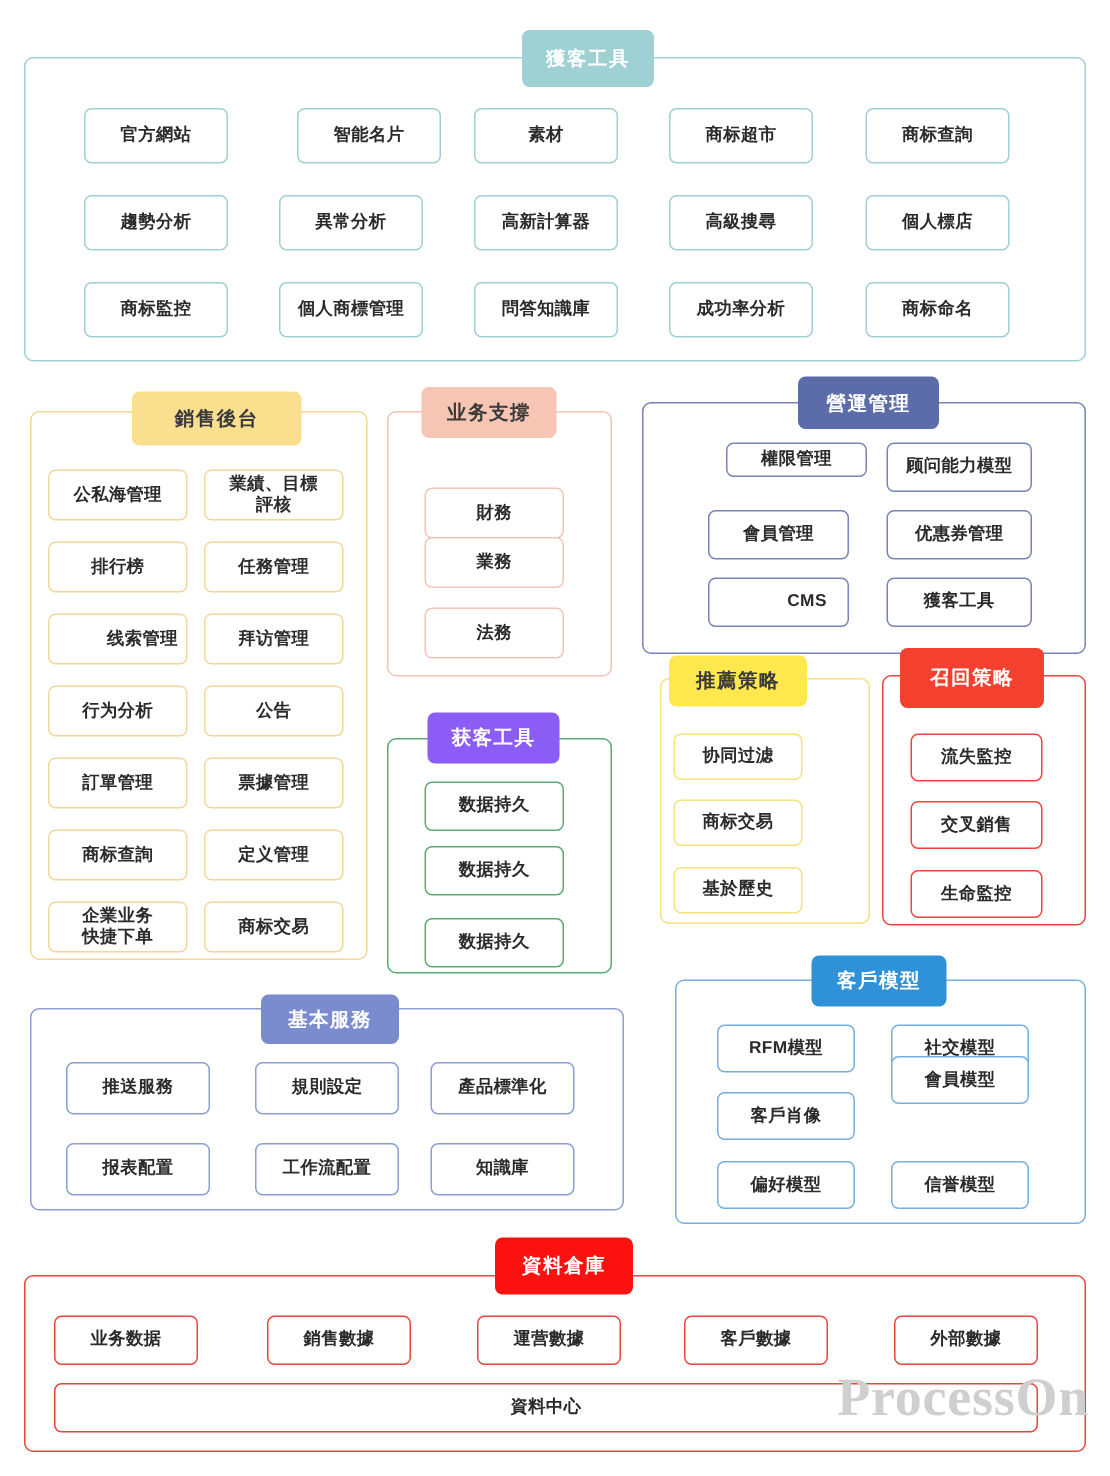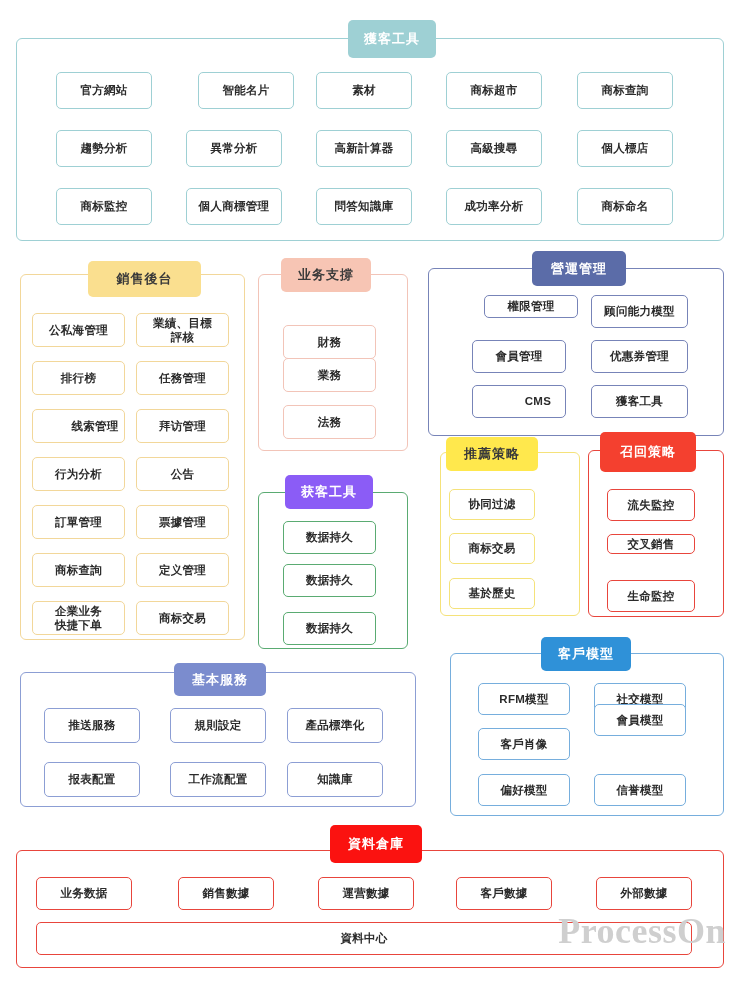--- a/index.html
+++ b/index.html
@@ -162,21 +162,21 @@
 <div class="section-title" style="left:446px; top:437px; width:92px; height:34px; background:#ffe84d; color:#3a3a3a;">推薦策略</div>
 
 <div class="node t-yellow" style="left:449px; top:489px; width:86px; height:31px;">协同过滤</div>
 <div class="node t-yellow" style="left:449px; top:533px; width:86px; height:31px;">商标交易</div>
 <div class="node t-yellow" style="left:449px; top:578px; width:86px; height:31px;">基於歷史</div>
 
 <div class="section" style="left:588px; top:450px; width:136px; height:167px; border-color:#e8453c;"></div>
 <div class="section-title" style="left:600px; top:432px; width:96px; height:40px; background:#f4402f; color:#ffffff;">召回策略</div>
 
 <div class="node t-red" style="left:607px; top:489px; width:88px; height:32px;">流失監控</div>
-<div class="node t-red" style="left:607px; top:534px; width:88px; height:20px;">交叉銷售</div>
+<div class="node t-red" style="left:607px; top:534px; width:88px; height:32px;">交叉銷售</div>
 <div class="node t-red" style="left:607px; top:580px; width:88px; height:32px;">生命監控</div>
 
 <div class="section" style="left:20px; top:672px; width:396px; height:135px; border-color:#8c9ed4;"></div>
 <div class="section-title" style="left:174px; top:663px; width:92px; height:33px; background:#7b8cce; color:#ffffff;">基本服務</div>
 
 <div class="node t-blue2" style="left:44px; top:708px; width:96px; height:35px;">推送服務</div>
 <div class="node t-blue2" style="left:170px; top:708px; width:96px; height:35px;">規則設定</div>
 <div class="node t-blue2" style="left:287px; top:708px; width:96px; height:35px;">產品標準化</div>
 
 <div class="node t-blue2" style="left:44px; top:762px; width:96px; height:35px;">报表配置</div>

